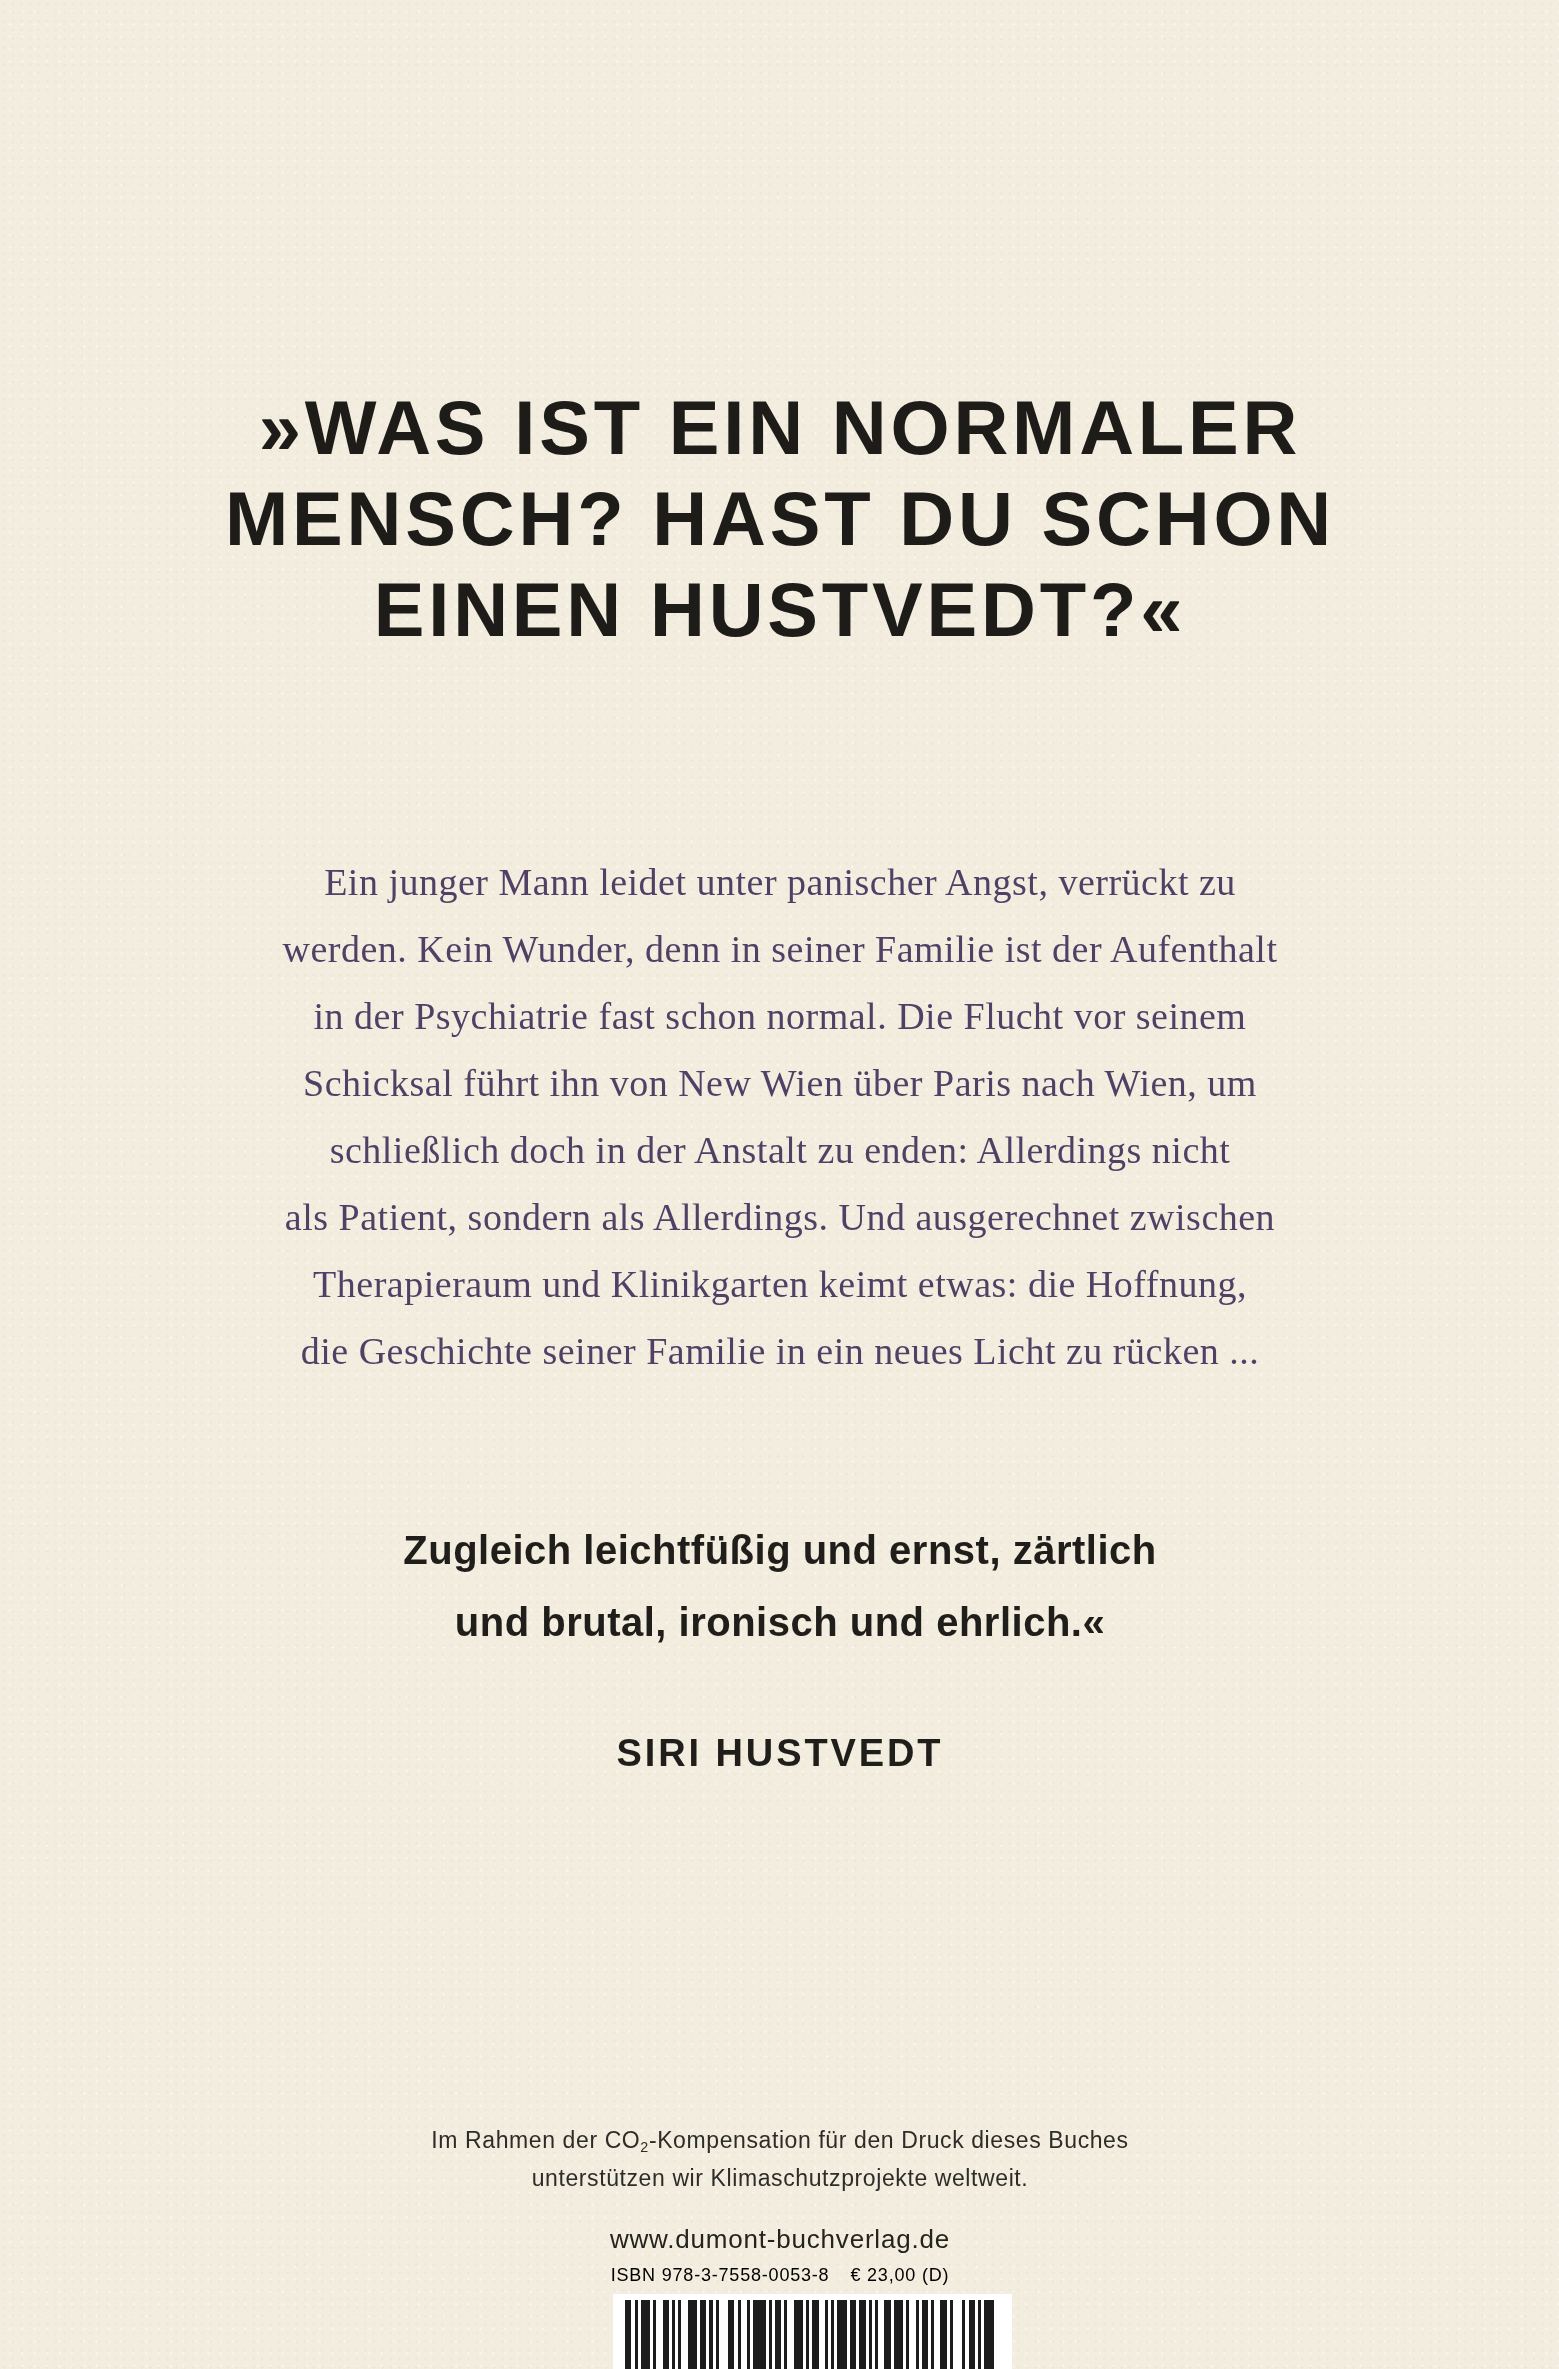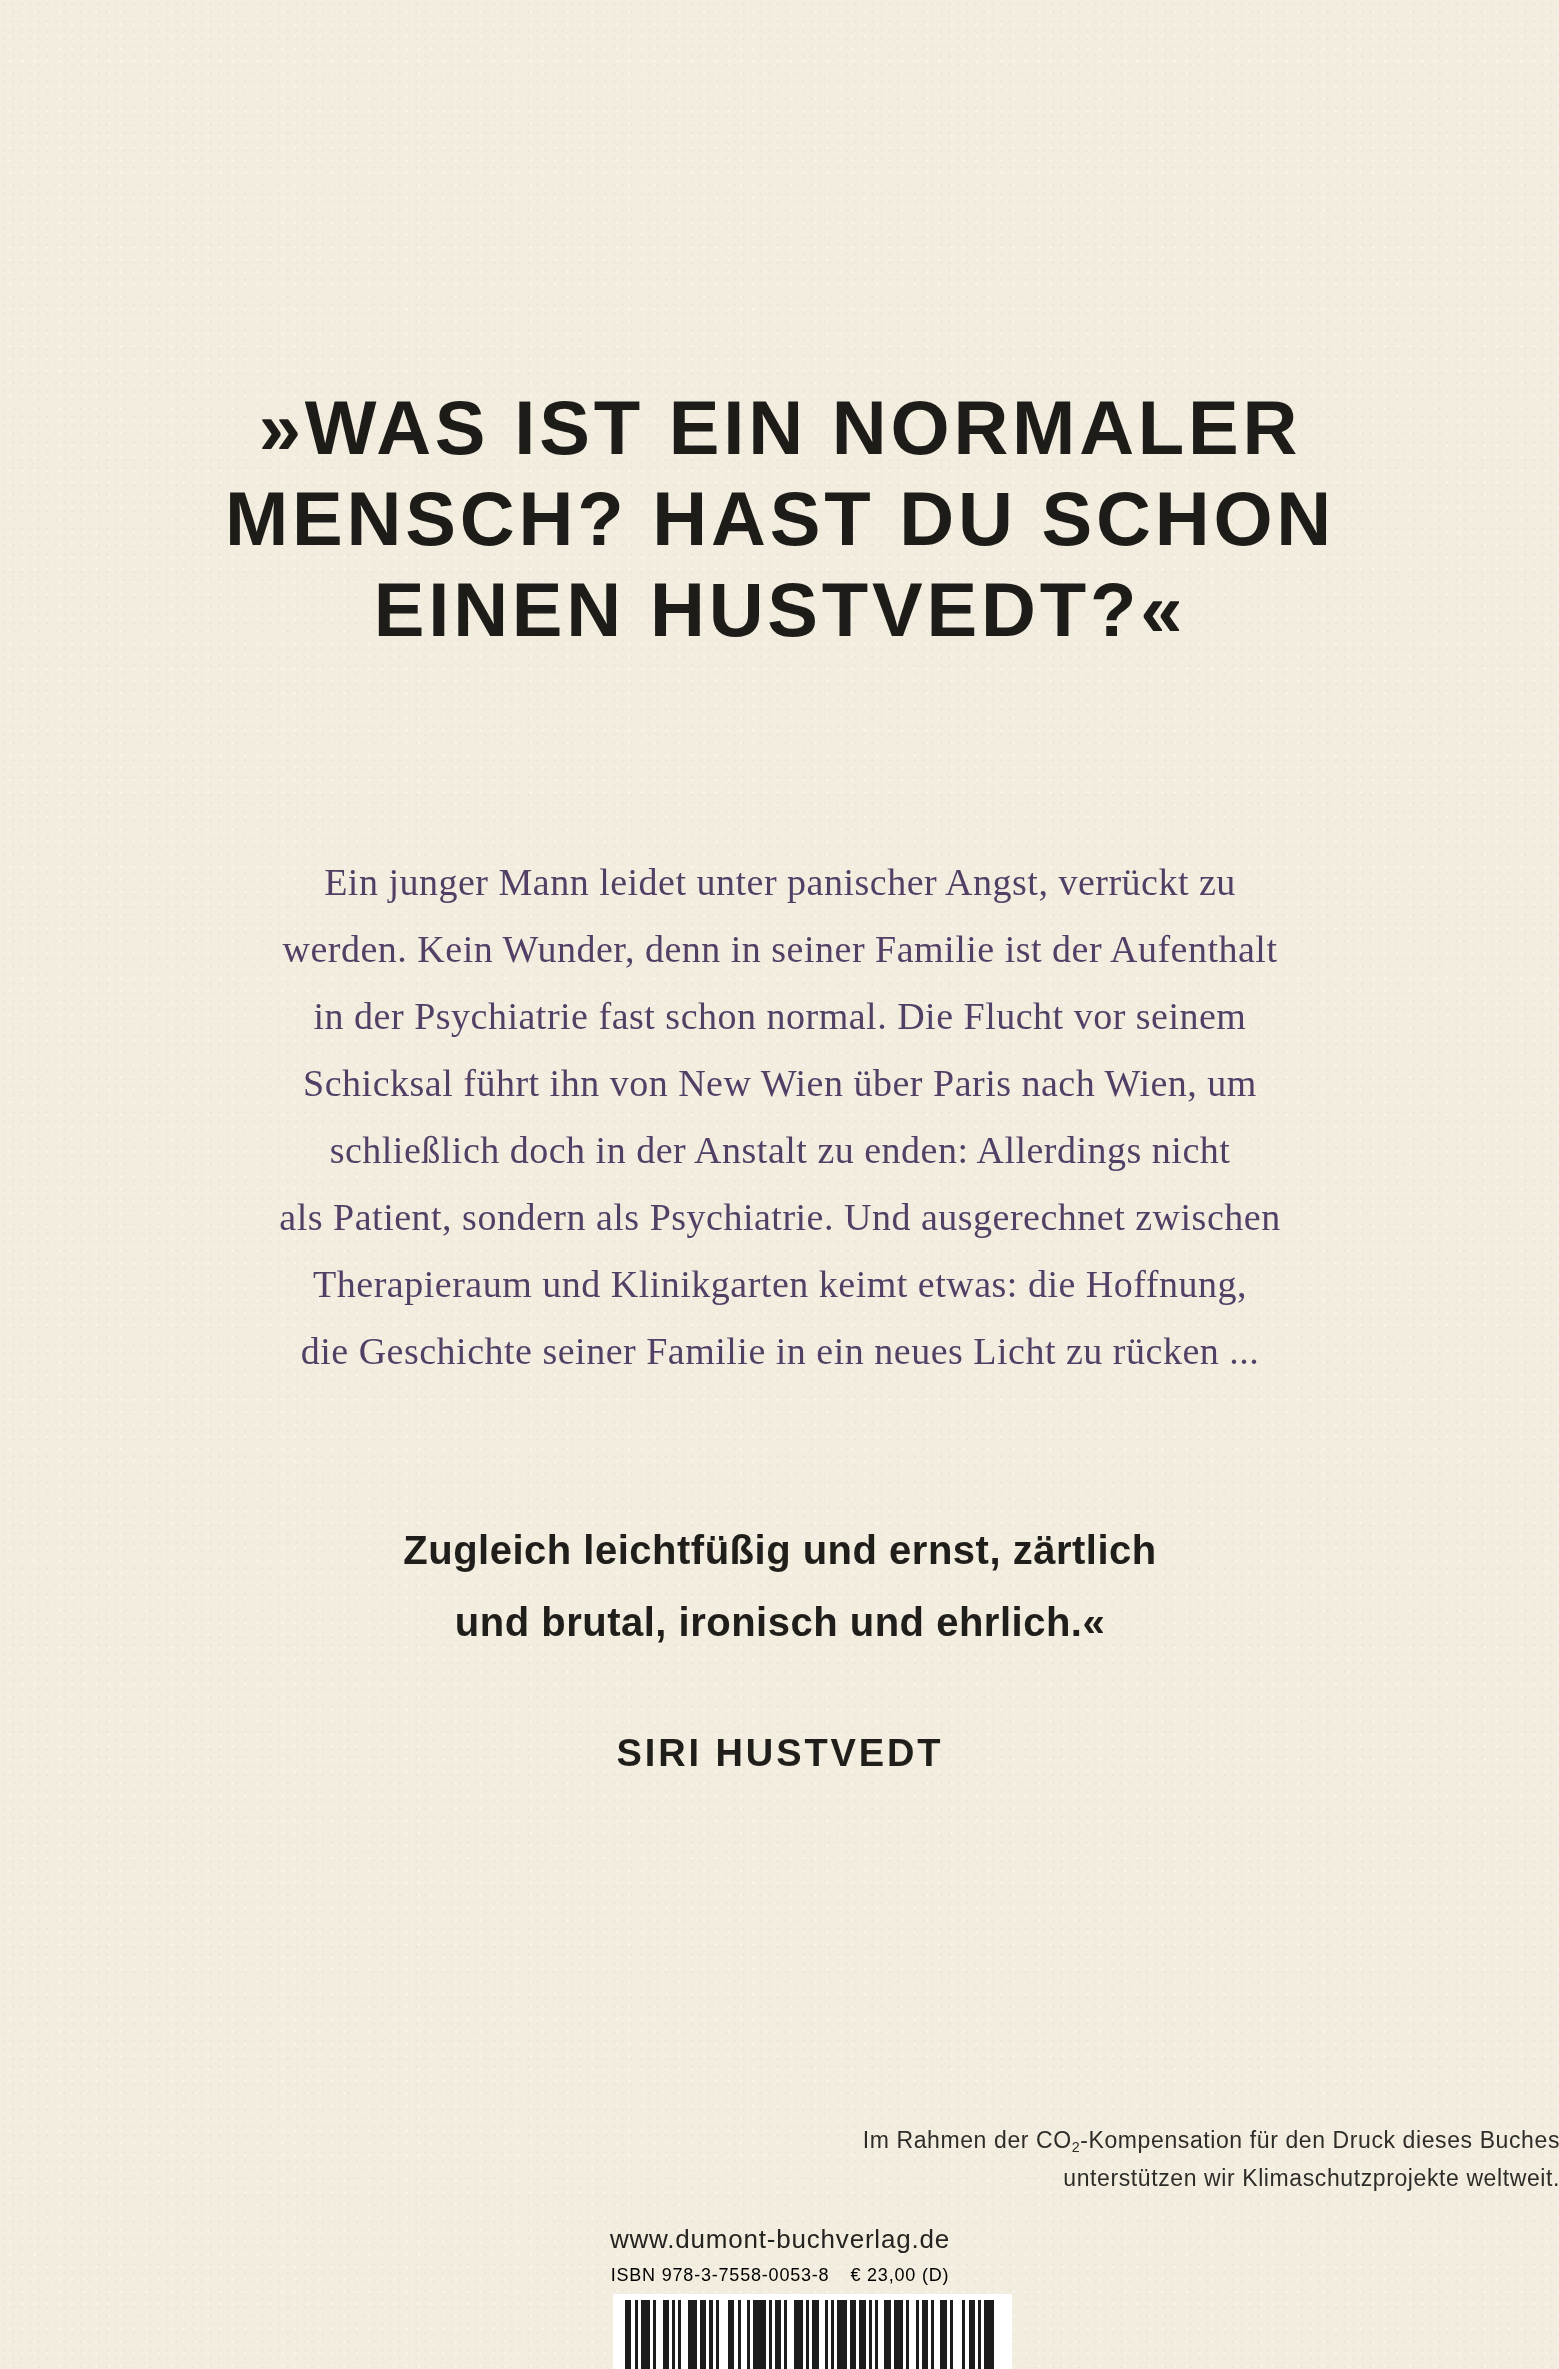--- a/index.html
+++ b/index.html
@@ -66,21 +66,20 @@
     letter-spacing: 2.9px;
   }
 
   
   .co2-note {
     top: 2121px;
     color: #2d2c28;
     font-size: 23px;
     line-height: 38px;
     letter-spacing: 0.6px;
-    text-align: right;
   }
   .co2-note sub {
     font-size: 0.62em;
     vertical-align: -0.25em;
     line-height: 0;
   }
   .website {
     top: 2223px;
     color: #24231f;
     font-size: 26px;
@@ -127,21 +126,21 @@
   <div>MENSCH? HAST DU SCHON</div>
   <div>EINEN HUSTVEDT?«</div>
 </div>
 
 <div class="block synopsis">
   <div>Ein junger Mann leidet unter panischer Angst, verrückt zu</div>
   <div>werden. Kein Wunder, denn in seiner Familie ist der Aufenthalt</div>
   <div>in der Psychiatrie fast schon normal. Die Flucht vor seinem</div>
   <div>Schicksal führt ihn von New Wien über Paris nach Wien, um</div>
   <div>schließlich doch in der Anstalt zu enden: Allerdings nicht</div>
-  <div>als Patient, sondern als Psychiatrie. Und ausgerechnet zwischen</div>
+  <div>als Patient, sondern als Allerdings. Und ausgerechnet zwischen</div>
   <div>Therapieraum und Klinikgarten keimt etwas: die Hoffnung,</div>
   <div>die Geschichte seiner Familie in ein neues Licht zu rücken ...</div>
 </div>
 
 <div class="block endorsement">
   <div>Zugleich leichtfüßig und ernst, zärtlich</div>
   <div>und brutal, ironisch und ehrlich.«</div>
 </div>
 <div class="block attribution">SIRI HUSTVEDT</div>
 

